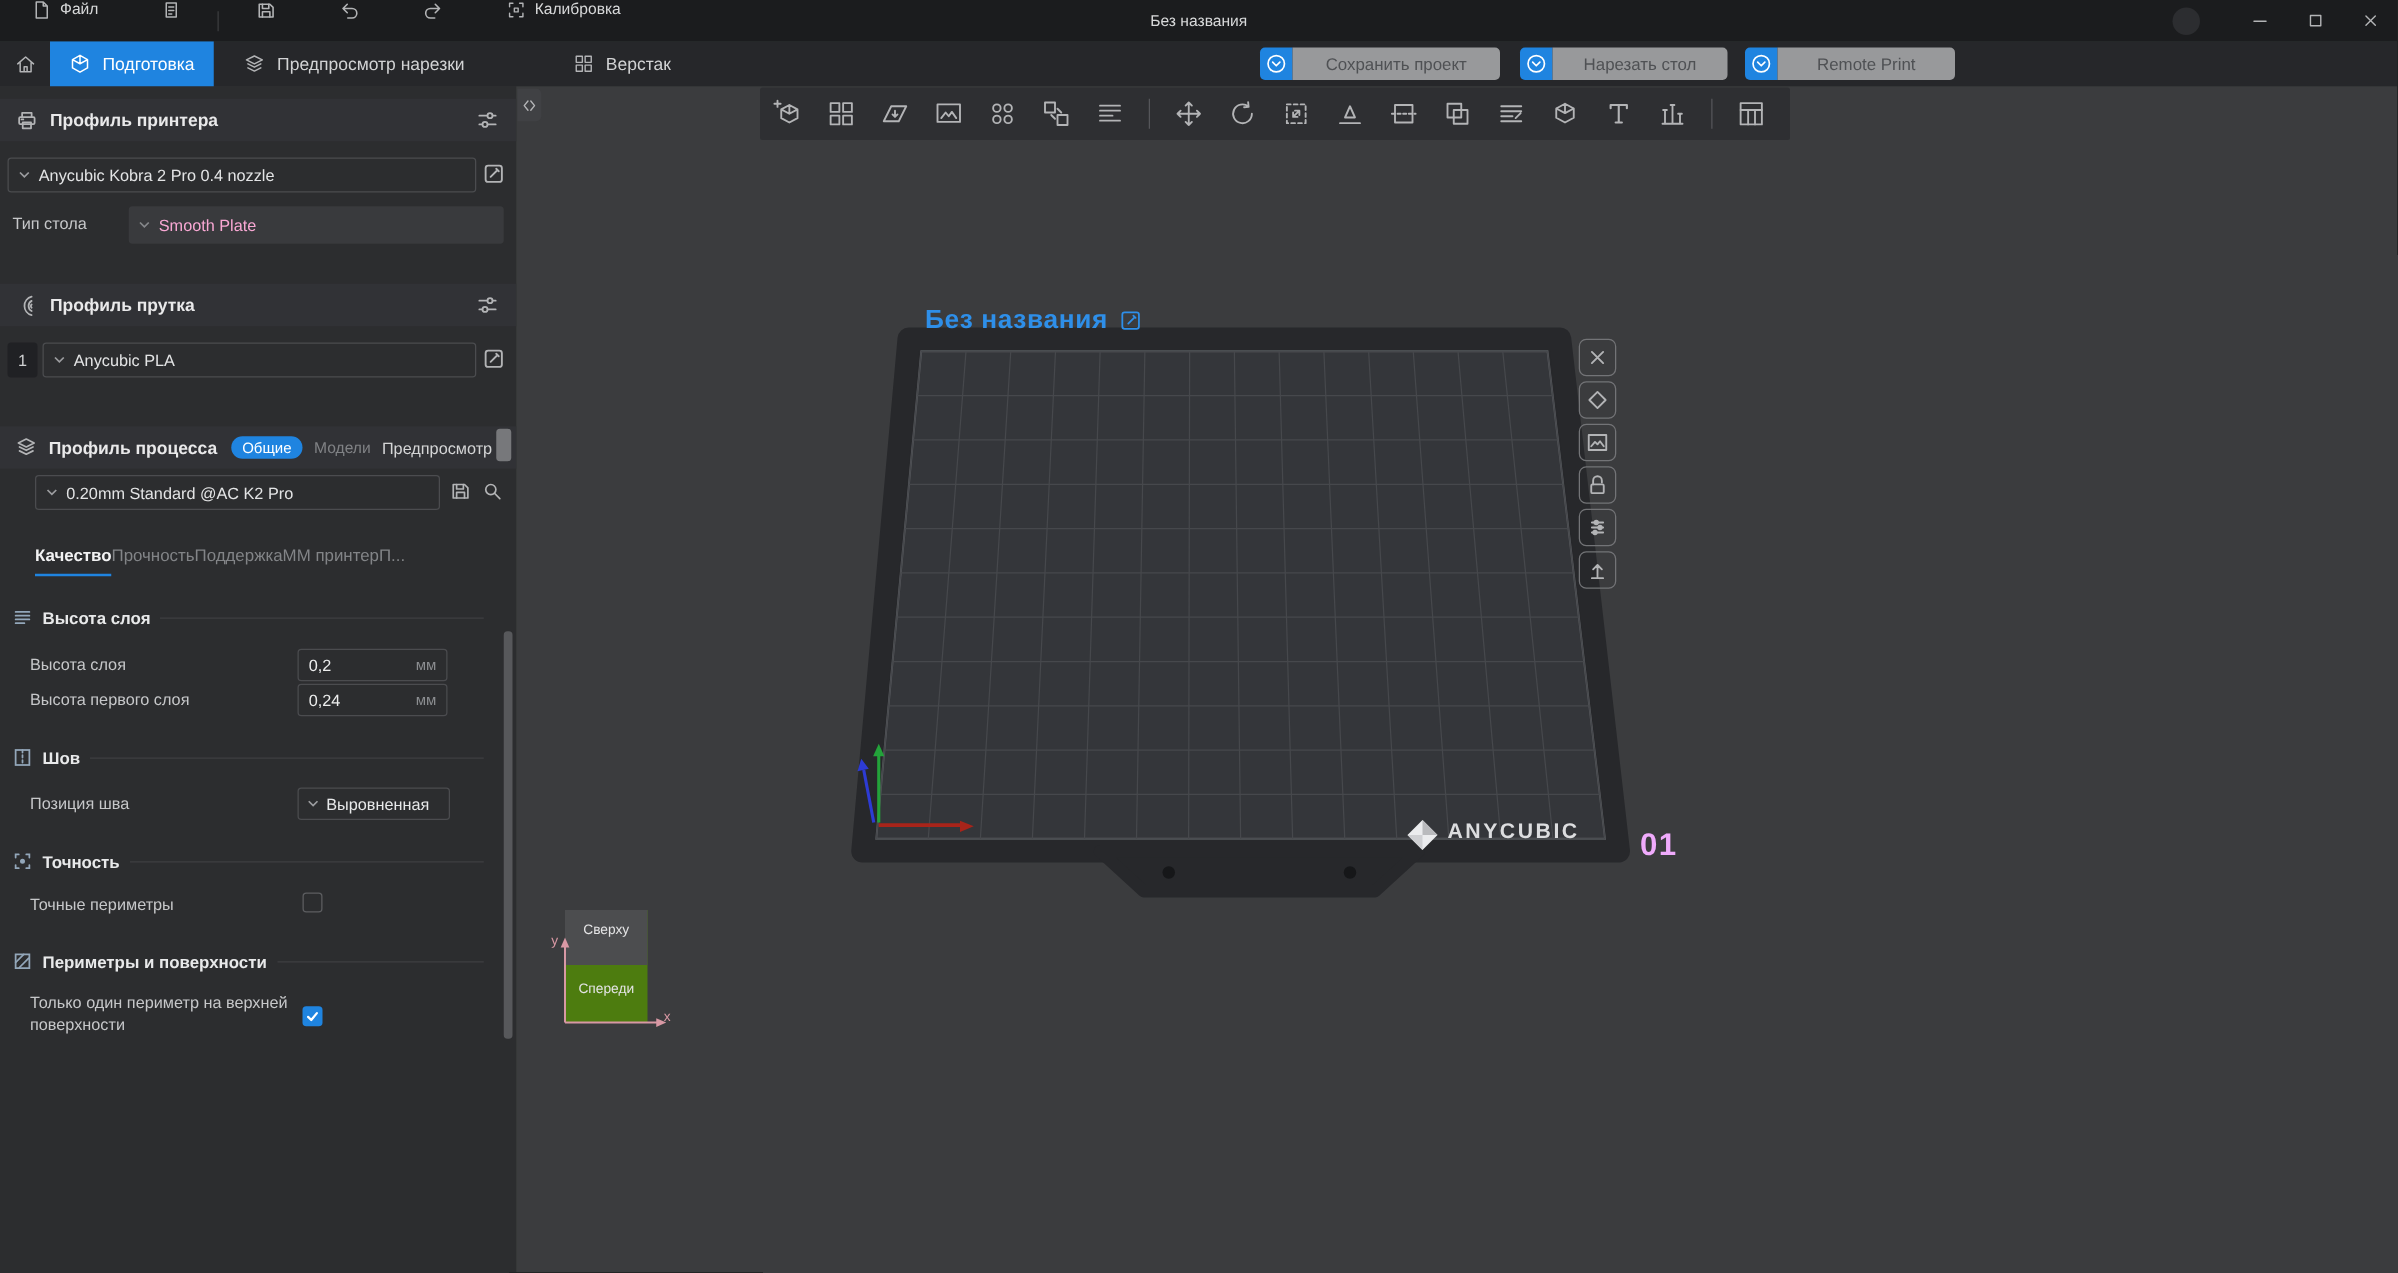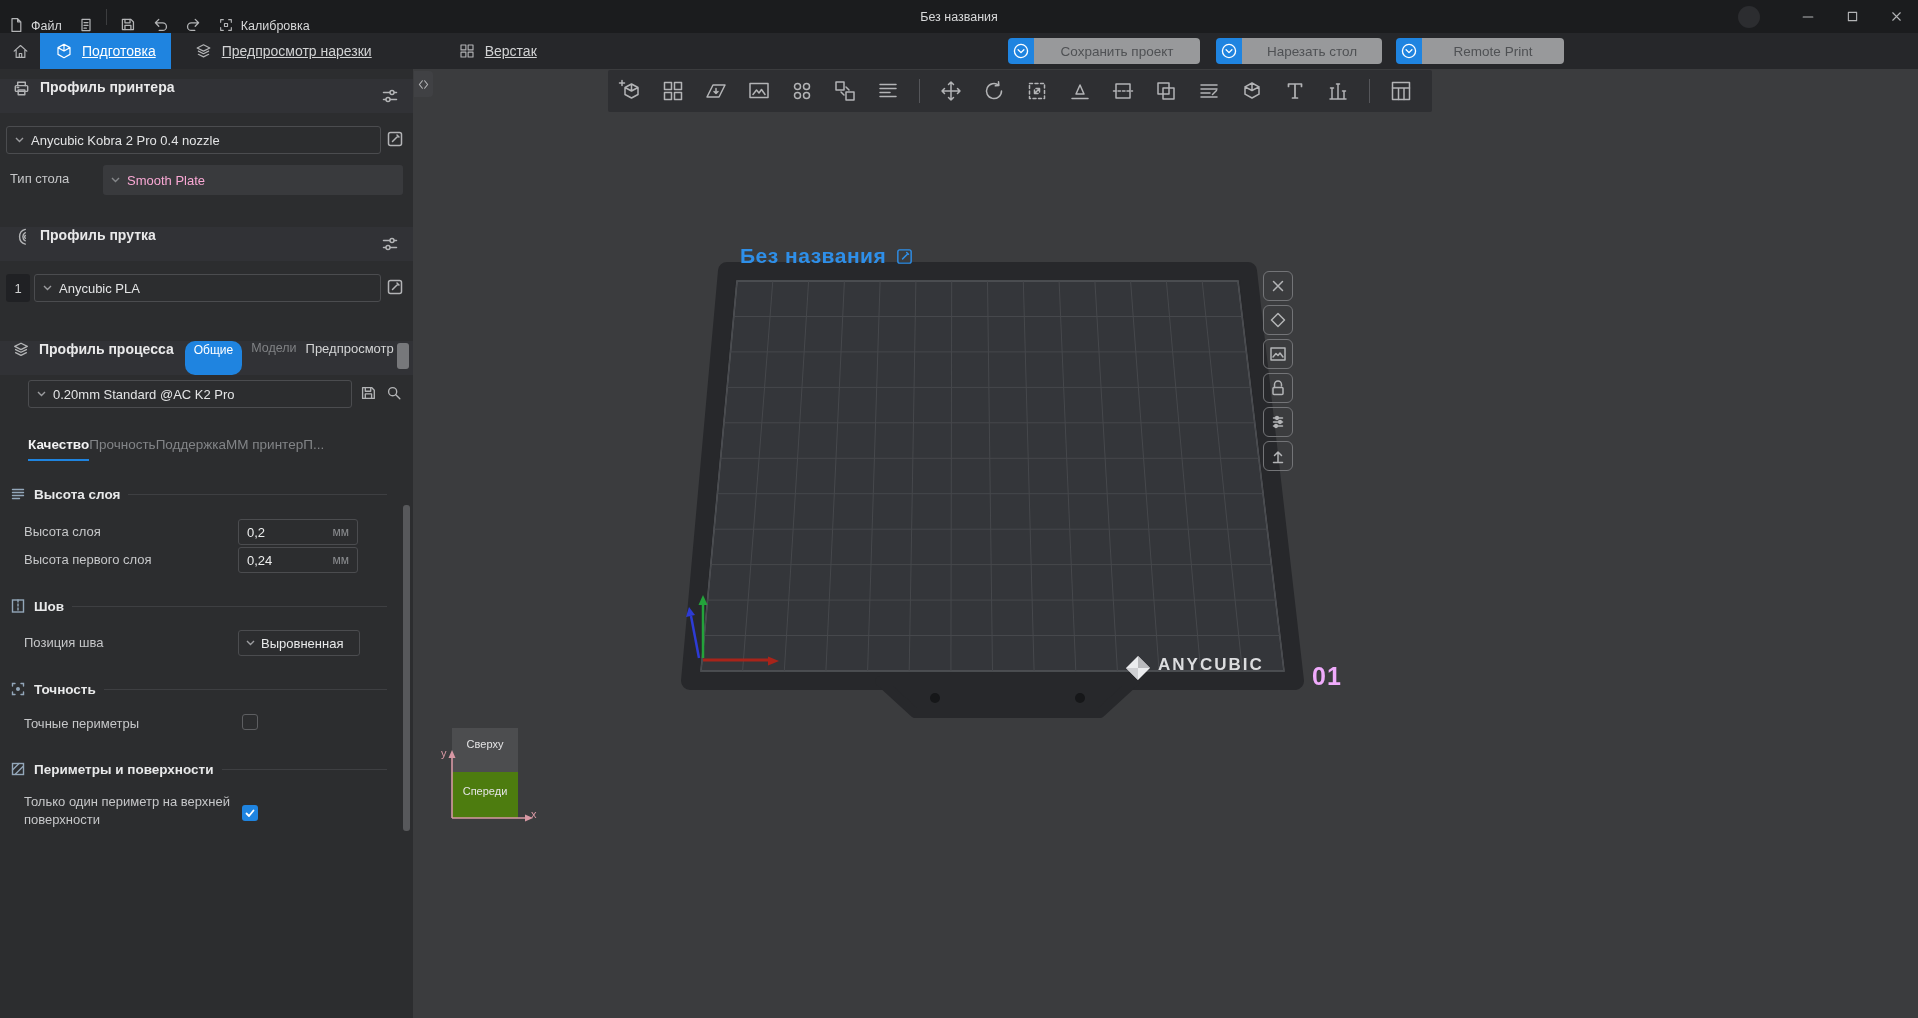--- a/index.html
+++ b/index.html
@@ -3,39 +3,39 @@
 <meta charset="utf-8">
 <style>
   html,body{margin:0;padding:0;background:#111;}
   #app{position:relative;width:1918px;height:1018px;background:#3b3c3e;font-family:"Liberation Sans",sans-serif;overflow:hidden;color:#e6e6e6;}
   .abs{position:absolute;}
   svg{display:block;}
   .ic{stroke:#b3b4b6;fill:none;stroke-width:1.5;stroke-linecap:round;stroke-linejoin:round;}
 
   
   #titlebar{position:absolute;top:0;left:0;width:100%;height:33px;background:#1b1c1e;display:flex;align-items:center;z-index:5;}
-  .tb-btn{display:flex;align-items:flex-end;gap:7px;height:33px;padding:0 8px;font-size:12.5px;color:#d8d9da;cursor:default;}
+  .tb-btn{display:flex;align-items:flex-start;gap:7px;height:33px;padding:0 25px;font-size:12.5px;color:#d8d9da;cursor:default;}
   .tb-sep{width:1px;height:16px;background:#3c3d3f;margin:0 4px;}
   #tb-title{position:absolute;left:0;right:0;text-align:center;font-size:12.5px;color:#d8d9da;pointer-events:none;}
   .tb-right{margin-left:auto;display:flex;align-items:center;height:33px;position:relative;z-index:2;}
   .win-btn{width:44px;height:33px;display:flex;align-items:center;justify-content:center;}
   .avatar{width:22px;height:22px;border-radius:50%;background:#2c2d30;margin-right:26px;}
 
   
   #tabbar{position:absolute;top:33px;left:0;width:100%;height:36px;background:#26272a;display:flex;align-items:center;z-index:4;}
   .home-btn{width:40px;height:36px;display:flex;align-items:center;justify-content:center;}
-  .main-tab{display:flex;align-items:center;gap:9px;height:36px;padding:0 15px;font-size:14px;color:#d2d3d4;white-space:nowrap;text-decoration:underline;}
+  .main-tab{display:flex;align-items:center;gap:9px;height:36px;padding:0 15px;font-size:14px;color:#d2d3d4;white-space:nowrap;}
   .main-tab.active{background:#1f84e0;color:#fff;}
   .split{position:absolute;top:5px;height:26px;display:flex;}
   .split-chev{width:26px;background:#1f84e0;border-radius:4px 0 0 4px;display:flex;align-items:center;justify-content:center;}
   .split-body{flex:1;background:#98999b;border-radius:0 4px 4px 0;display:flex;align-items:center;justify-content:center;font-size:13.5px;color:#4f5154;}
 
   
   #sidebar{position:absolute;top:69px;left:0;width:413px;height:949px;background:#2c2d2f;z-index:3;}
-  .side-header{position:absolute;left:0;width:413px;height:34px;background:#313236;display:flex;gap:9px;padding-left:12px;box-sizing:border-box;}
+  .side-header{position:absolute;left:0;width:413px;height:34px;background:#313236;display:flex;align-items:center;gap:9px;padding-left:12px;box-sizing:border-box;}
   .sh-title{font-size:14px;font-weight:bold;color:#e9e9ea;white-space:nowrap;}
   .sh-tune{position:absolute;right:14px;top:8px;}
   .dd{position:absolute;height:28px;border:1px solid #4b4c4f;border-radius:3px;display:flex;align-items:center;gap:7px;padding:0 8px;box-sizing:border-box;font-size:13px;color:#e3e4e5;}
   .dd.filled{border:none;background:#393a3d;color:#f9a8d4;height:30px;}
   .lbl{position:absolute;font-size:13px;color:#c6c7c9;}
   .idx{position:absolute;width:24px;height:28px;background:#202124;border-radius:3px;display:flex;align-items:center;justify-content:center;font-size:13px;color:#cfd0d1;}
   .pill{background:#1f84e0;color:#fff;border-radius:10px;padding:2px 9px;font-size:12px;white-space:nowrap;}
   .mode{font-size:12.5px;color:#808285;white-space:nowrap;}
   .mode.on{color:#d4d5d6;font-size:13px;}
   #ptab-strip{position:absolute;left:28px;top:368px;display:flex;}

